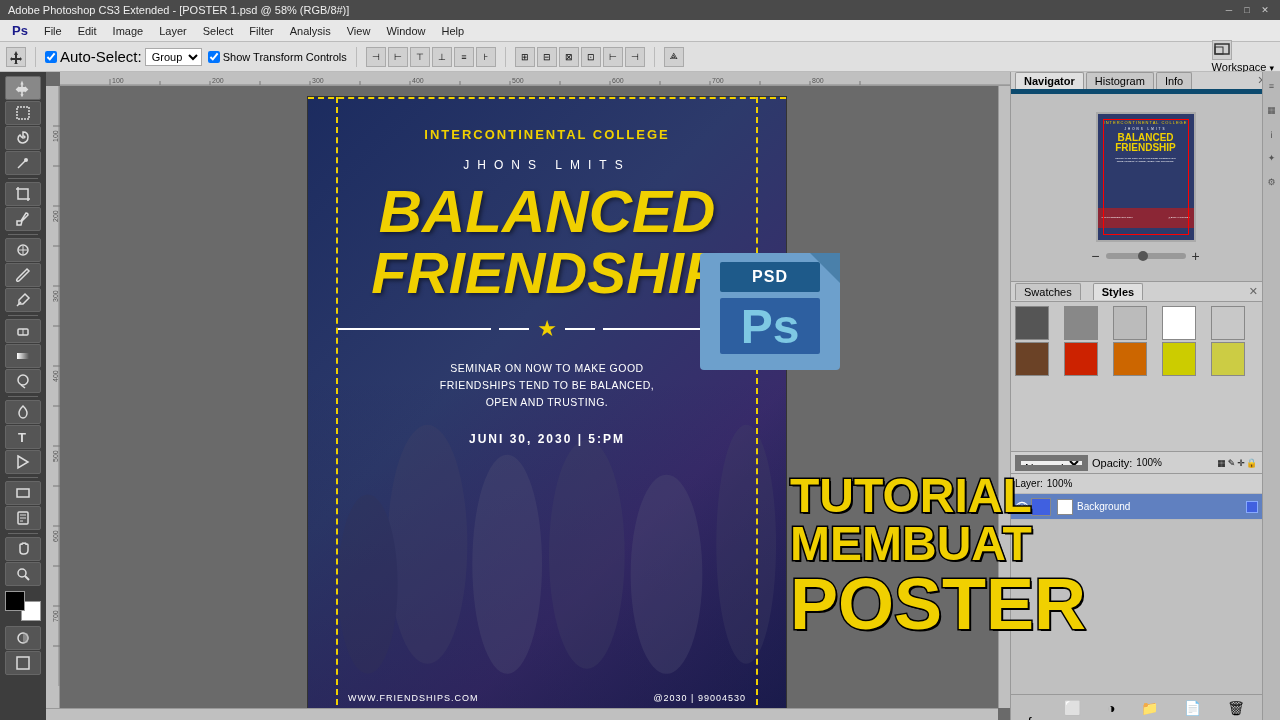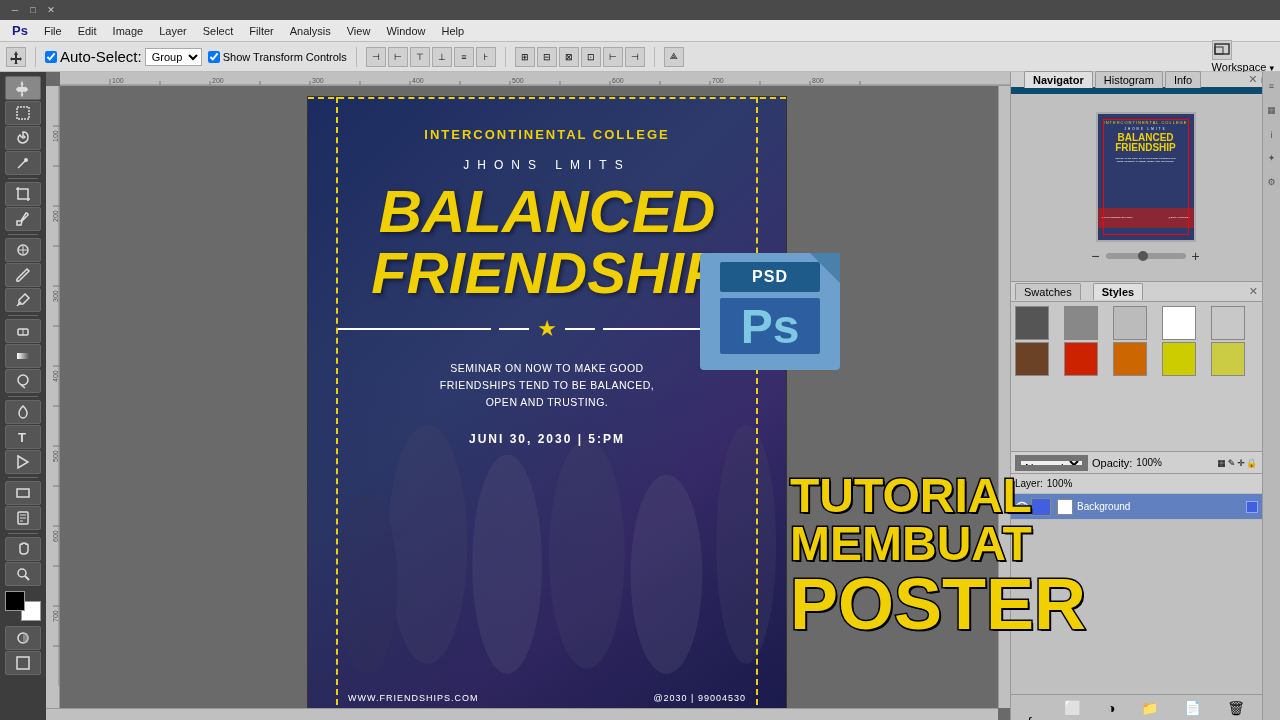--- a/index.html
+++ b/index.html
@@ -210,22 +210,22 @@
       position: absolute; top: 72px; right: 0; width: 270px; bottom: 0;
       background: #c0c0c0; border-left: 1px solid #999;
     }
 
     
     #nav-panel {
       height: 210px; background: #c0c0c0; border-bottom: 1px solid #999;
       position: relative;
     }
     .panel-tabs {
-      display: flex; background: #d0d0d0; border-bottom: 7px solid #0c4a6e; height: 22px;
-      align-items: center; padding: 0 13px; gap: 2px;
+      display: flex; background: #d0d0d0; border-bottom: 5px solid #0c4a6e; height: 22px;
+      align-items: center; padding: 0 4px; gap: 2px;
     }
     .panel-tab {
       padding: 2px 8px; font-size: 11px; cursor: pointer; background: #c8c8c8;
       border: 1px solid #999; border-bottom: none; border-radius: 2px 2px 0 0;
     }
     .panel-tab.active { background: #e0e0e0; font-weight: bold; }
     .panel-close { margin-left: auto; cursor: pointer; font-size: 11px; color: #666; }
     .panel-expand { cursor: pointer; font-size: 11px; color: #666; margin-left: 2px; }
 
     #nav-content {
@@ -322,20 +322,21 @@
     
     .sw-gray-dark { background: #555; }
     .sw-gray-med { background: #888; }
     .sw-gray-light { background: #bbb; }
     .sw-white { background: #fff; }
   </style>
 </head>
 <body>
 
 <div id="title-bar">
+  <div class="title-text">Adobe Photoshop CS3 Extended - [POSTER 1.psd @ 58% (RGB/8#)]</div>
   <div class="win-controls">
     <div class="win-btn">─</div>
     <div class="win-btn">□</div>
     <div class="win-btn">✕</div>
   </div>
 </div>
 
 <div id="menu-bar">
   <div class="menu-item">
     <span style="font-weight:bold;font-size:13px;color:#1a1a8a;">Ps</span>

